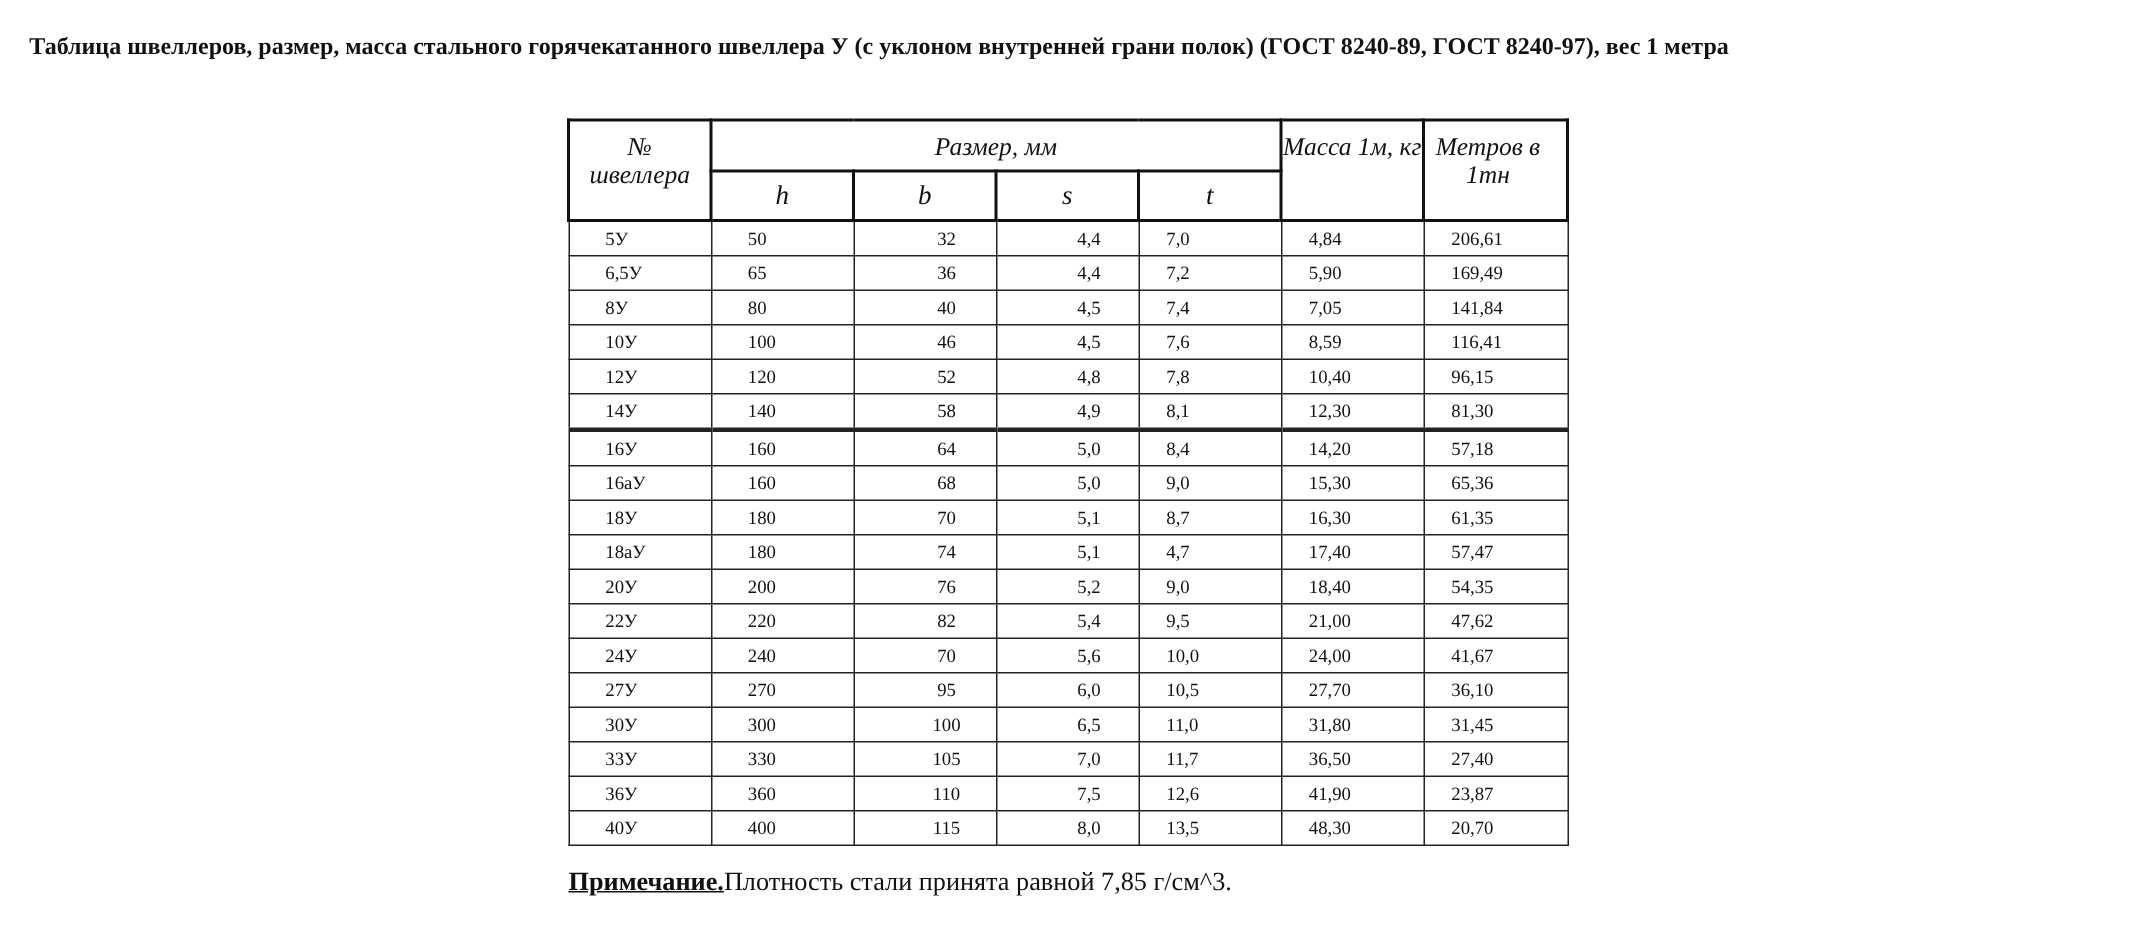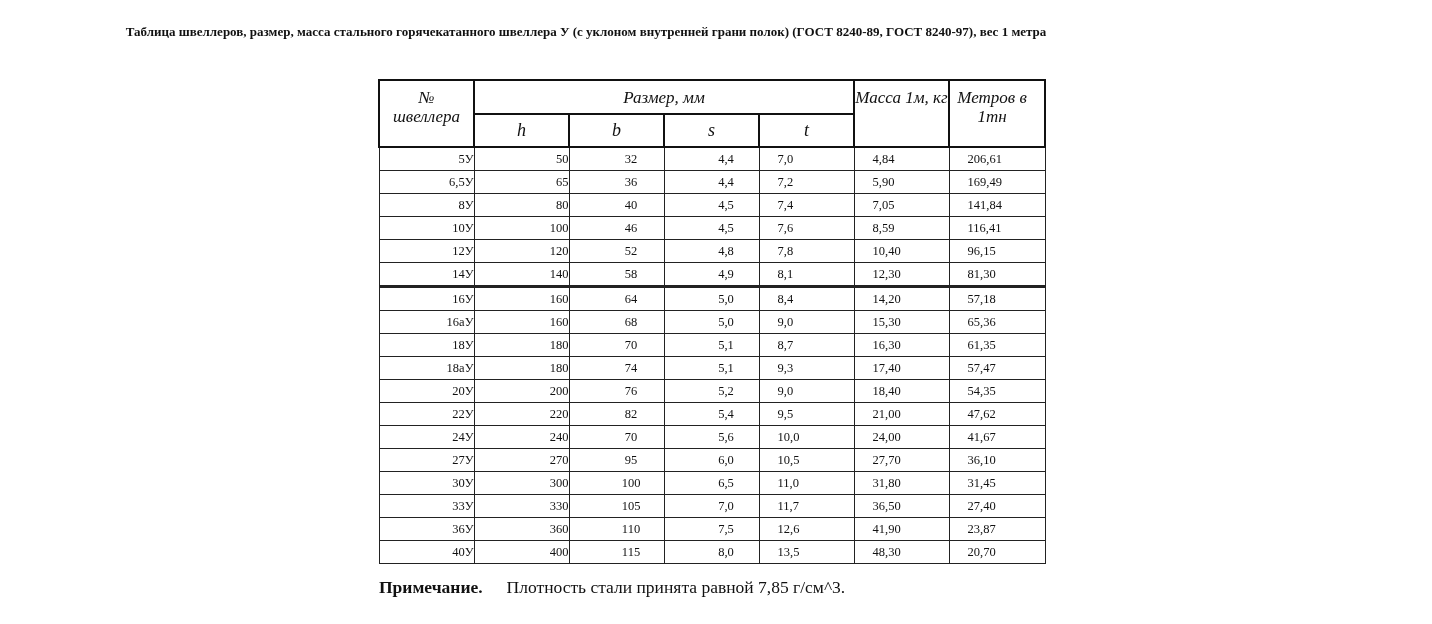--- a/index.html
+++ b/index.html
@@ -1,34 +1,34 @@
 <!DOCTYPE html>
 <html><head>
 <meta charset="utf-8">
 <style>
   html, body { margin: 0; padding: 0; background: #ffffff; }
   body { width: 1432px; height: 624px; position: relative; overflow: hidden;
          font-family: "Liberation Serif", "DejaVu Serif", serif; color: #111; }
   .title { position: absolute; left: 0; top: 22px; width: 1172px; text-align: center;
-           font-weight: bold; font-size: 13px; line-height: 20px; }
+           font-weight: bold; font-size: 16px; line-height: 20px; }
   .table-wrap { position: absolute; left: 378px; top: 79px; }
   table { border-collapse: collapse; table-layout: fixed; }
   th { border: 2.5px solid #111; font-weight: normal; font-size: 17px; line-height: 19px; padding: 0; font-style: italic; }
   td { border: 1.3px solid #222; font-size: 12.5px; padding: 0; height: 22px; }
   .c0 { width: 95px; } .c1 { width: 95px; } .c2 { width: 95px; } .c3 { width: 95px; }
   .c4 { width: 95px; } .c5 { width: 95px; } .c6 { width: 96px; }
   th.hgroup { height: 32px; }
   th.hsub { height: 31px; font-size: 18px; }
   th.tall { vertical-align: top; padding-top: 7px; }
-  td.left { text-align: right; padding-left: 24px; }
+  td.left { text-align: left; padding-left: 24px; }
   td.left2 { text-align: center; padding-left: 29px; }
   td.left4 { text-align: left; padding-left: 18px; }
   tr.gap td { border-top: 3px solid #222; }
   .note { position: absolute; left: 379px; top: 577px; font-size: 17.5px; }
-  .note b { font-weight: bold; margin-right: 24px; }
+  .note b { font-weight: bold; margin-right: 0; text-decoration: underline; }
 </style>
 </head>
 <body>
 
 <div class="title">
   <div>Таблица швеллеров, размер, масса стального горячекатанного швеллера У (с уклоном внутренней грани полок) (ГОСТ 8240-89, ГОСТ 8240-97), вес 1 метра</div>
 </div>
 
 <div class="table-wrap">
   <table>
@@ -135,21 +135,21 @@
           <td class="left2">5,1</td>
           <td class="left4">8,7</td>
           <td class="left4">16,30</td>
           <td class="left4">61,35</td>
         </tr>
         <tr>
           <td class="left">18аУ</td>
           <td class="left">180</td>
           <td class="left2">74</td>
           <td class="left2">5,1</td>
-          <td class="left4">9,3</td>
+          <td class="left4">4,7</td>
           <td class="left4">17,40</td>
           <td class="left4">57,47</td>
         </tr>
         <tr>
           <td class="left">20У</td>
           <td class="left">200</td>
           <td class="left2">76</td>
           <td class="left2">5,2</td>
           <td class="left4">9,0</td>
           <td class="left4">18,40</td>

